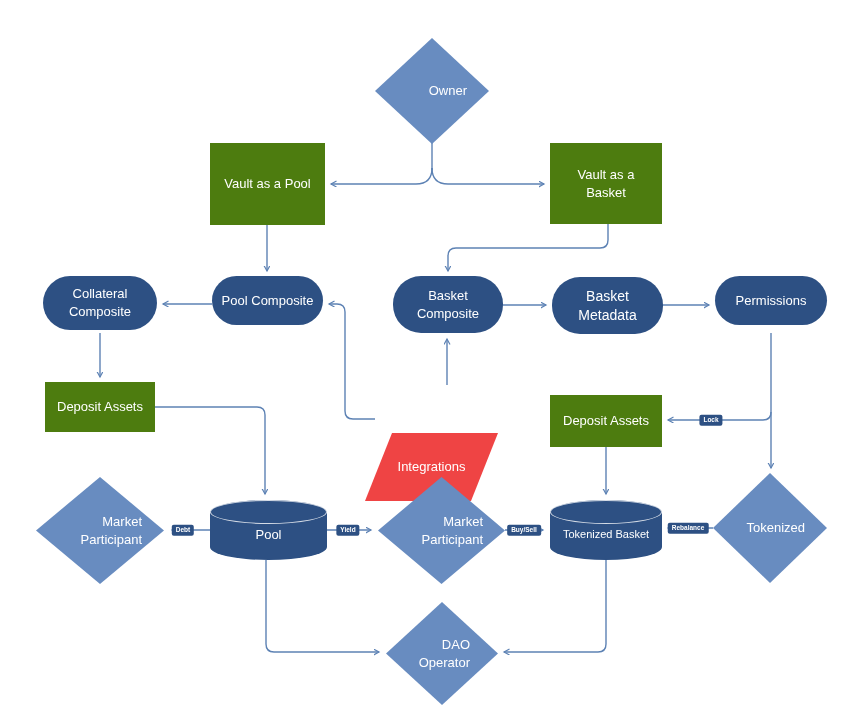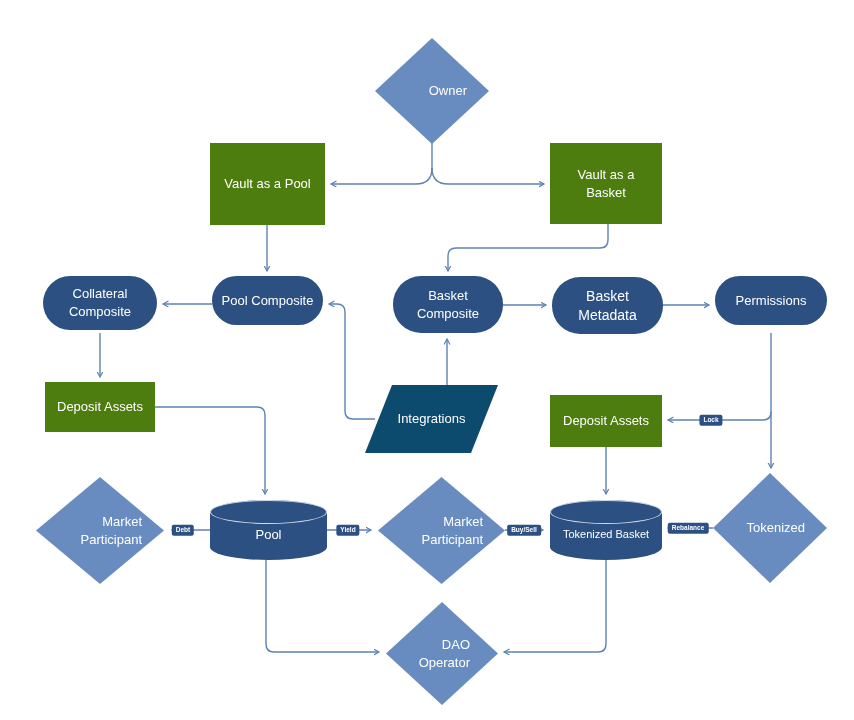--- a/index.html
+++ b/index.html
@@ -9,21 +9,21 @@
   }
   svg.edges { position:absolute; left:0; top:0; width:854px; height:720px; }
   .node {
     position:absolute; display:flex; align-items:center; justify-content:center;
     color:#ffffff; font-size:13px; line-height:1.35; text-align:center;
     box-sizing:border-box;
   }
   .rect      { background:#4d7c0f; }
   .rounded   { background:#2d5083; border-radius:28px; }
   .diamond   { background:#688cc0; clip-path:polygon(50% 0,100% 50%,50% 100%,0 50%); }
-  .para      { background:#0c4a6e; clip-path:polygon(20.3% 0,100% 0,79.7% 100%,0 100%); }
+  .para      { background:#ef4444; clip-path:polygon(20.3% 0,100% 0,79.7% 100%,0 100%);margin-top:48px; }
   .cylinder  { background:#2d5083; border-radius:50%/13px; }
   .cyl-cap {
     position:absolute; top:0; left:0; width:100%; height:24px;
     border-radius:50%; background:#2d5083;
     border:1.5px solid rgba(255,255,255,.8); box-sizing:border-box;
   }
   .cylinder .lbl { position:relative; padding-top:9px; }
   .lbl { display:block; width:100%; padding:0 6px; box-sizing:border-box; }
   .diamond .lbl { padding:0 22px;text-align:right; }
   .edge-badge {

